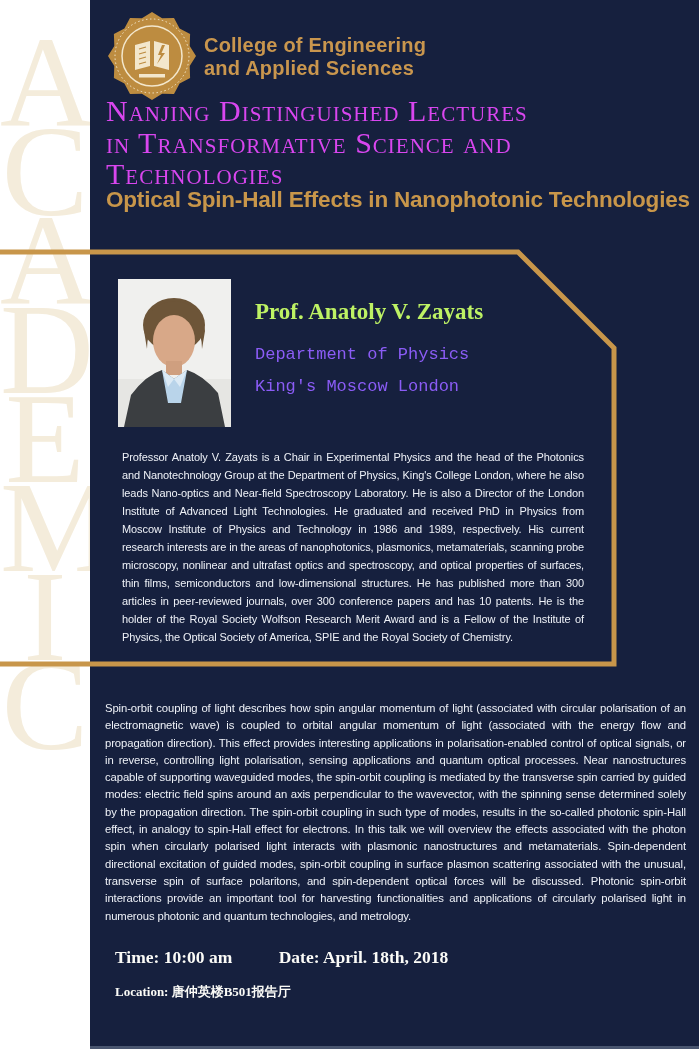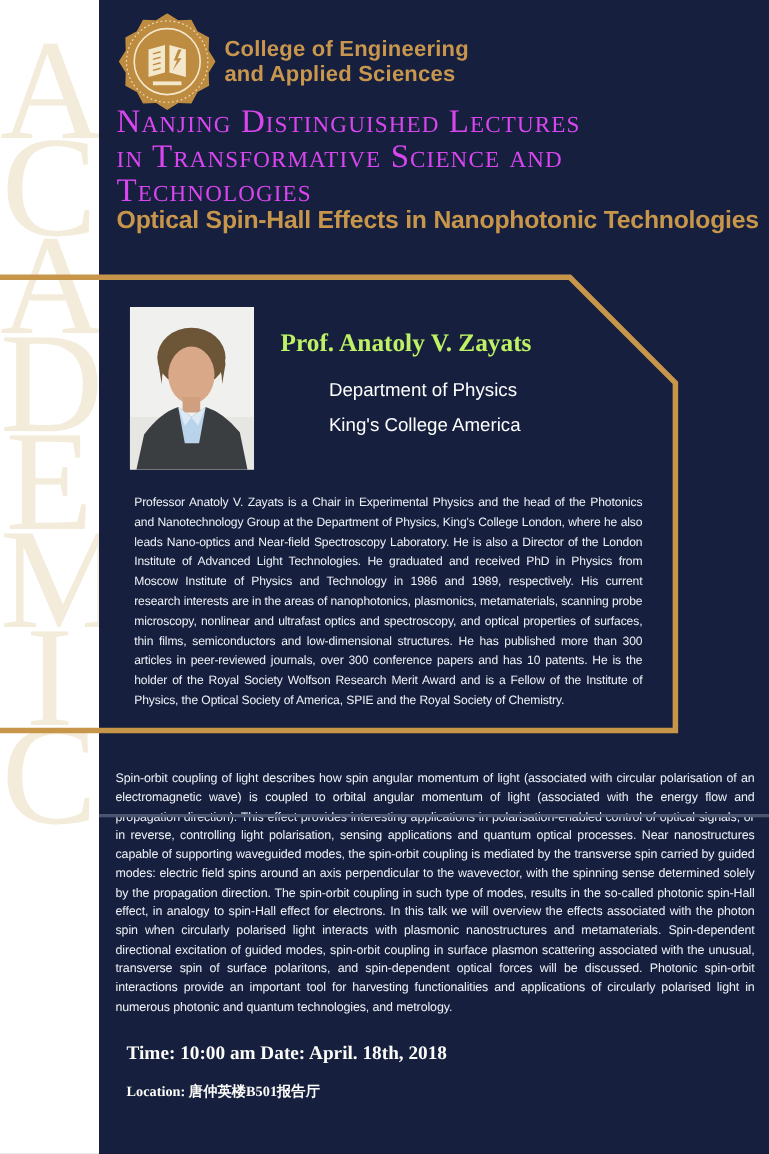--- a/index.html
+++ b/index.html
@@ -17,21 +17,21 @@
   .wm {
     position:absolute; left:0; top:38px; width:90px; text-align:center;
     font-family:"Liberation Serif", serif; font-size:130px; line-height:89px;
     color:#f4ecdb; user-select:none;
   }
   .wm-letter { display:block; }
 
   
   .frame-svg { position:absolute; left:0; top:0; z-index:3; pointer-events:none; }
 
-  .content { position:absolute; left:0; top:0; width:699px; height:743px; z-index:2; }
+  .content { position:absolute; left:0; top:0; width:699px; height:1049px; z-index:2; }
 
   .logo { position:absolute; left:108px; top:12px; width:88px; height:88px; }
 
   .org {
     position:absolute; left:204px; top:34px;
     font-weight:bold; font-size:20px; line-height:23px;
     color:#c9964e; letter-spacing:0.2px;
   }
 
   .series-title {
@@ -50,21 +50,21 @@
 
   .photo { position:absolute; left:118px; top:279px; width:113px; height:148px; }
 
   .speaker-name {
     position:absolute; left:255px; top:299px;
     font-family:"Liberation Serif", serif; font-weight:bold;
     font-size:23px; color:#bef264;
   }
   .speaker-dept, .speaker-affil {
     position:absolute; left:255px;
-    font-family:Liberation Sans, sans-serif; font-size:17px; color:#ffffff;margin-left:44px;
+    font-family:Liberation Mono, monospace; font-size:17px; color:#8b5cf6;
   }
   .speaker-dept  { top:345px; }
   .speaker-affil { top:377px; }
 
   .bio {
     position:absolute; left:122px; top:448px; width:462px;
     font-size:11px; line-height:18px; letter-spacing:-0.1px;
     text-align:justify; color:#eef1f7;
   }
 
@@ -74,21 +74,21 @@
     text-align:justify; color:#eef1f7;
   }
 
   .detail-row {
     position:absolute; left:115px;
     font-family:"Liberation Serif", serif; font-weight:bold;
     color:#fbfbf7;
   }
   .row-time { top:947px; font-size:17.5px; }
   .row-loc  { top:983px; font-size:13px; }
-  .date-group { }
+  .date-group { margin-left:42px; }
 
   .footer-line {
     position:absolute; left:90px; right:0; bottom:0; height:3px;
     background:#4a5670;
   }
 </style>
 </head>
 <body>
 
 <div class="poster">
@@ -144,21 +144,21 @@
       <ellipse cx="56" cy="62" rx="21" ry="26" fill="#d8a888"></ellipse>
       <rect x="48" y="82" width="16" height="14" fill="#cf9f7f"></rect>
       <path d="M 6 148 L 13 116 Q 28 96 44 91 L 56 100 L 69 91 Q 85 96 100 114 L 107 148 Z" fill="#3b3e41"></path>
       <polygon points="44,91 56,100 69,91 63,124 50,124" fill="#b9d4ea"></polygon>
       <path d="M 44 91 L 56 100 L 50 108 Z" fill="#dceaf5"></path>
       <path d="M 69 91 L 56 100 L 62 108 Z" fill="#dceaf5"></path>
     </svg>
 
     <div class="speaker-name">Prof. Anatoly V. Zayats</div>
     <div class="speaker-dept">Department of Physics</div>
-    <div class="speaker-affil">King's College America</div>
+    <div class="speaker-affil">King's Moscow London</div>
 
     <div class="bio">Professor Anatoly V. Zayats is a Chair in Experimental Physics and the head of the Photonics and Nanotechnology Group at the Department of Physics, King's College London, where he also leads Nano-optics and Near-field Spectroscopy Laboratory. He is also a Director of the London Institute of Advanced Light Technologies. He graduated and received PhD in Physics from Moscow Institute of Physics and Technology in 1986 and 1989, respectively. His current research interests are in the areas of nanophotonics, plasmonics, metamaterials, scanning probe microscopy, nonlinear and ultrafast optics and spectroscopy, and optical properties of surfaces, thin films, semiconductors and low-dimensional structures. He has published more than 300 articles in peer-reviewed journals, over 300 conference papers and has 10 patents. He is the holder of the Royal Society Wolfson Research Merit Award and is a Fellow of the Institute of Physics, the Optical Society of America, SPIE and the Royal Society of Chemistry.</div>
 
     <div class="abstract">Spin-orbit coupling of light describes how spin angular momentum of light (associated with circular polarisation of an electromagnetic wave) is coupled to orbital angular momentum of light (associated with the energy flow and propagation direction). This effect provides interesting applications in polarisation-enabled control of optical signals, or in reverse, controlling light polarisation, sensing applications and quantum optical processes. Near nanostructures capable of supporting waveguided modes, the spin-orbit coupling is mediated by the transverse spin carried by guided modes: electric field spins around an axis perpendicular to the wavevector, with the spinning sense determined solely by the propagation direction. The spin-orbit coupling in such type of modes, results in the so-called photonic spin-Hall effect, in analogy to spin-Hall effect for electrons. In this talk we will overview the effects associated with the photon spin when circularly polarised light interacts with plasmonic nanostructures and metamaterials. Spin-dependent directional excitation of guided modes, spin-orbit coupling in surface plasmon scattering associated with the unusual, transverse spin of surface polaritons, and spin-dependent optical forces will be discussed. Photonic spin-orbit interactions provide an important tool for harvesting functionalities and applications of circularly polarised light in numerous photonic and quantum technologies, and metrology.</div>
 
     <div class="detail-row row-time">
       <span>Time:</span>
       <span>10:00 am</span>
       <span class="date-group">
         <span>Date:</span>

